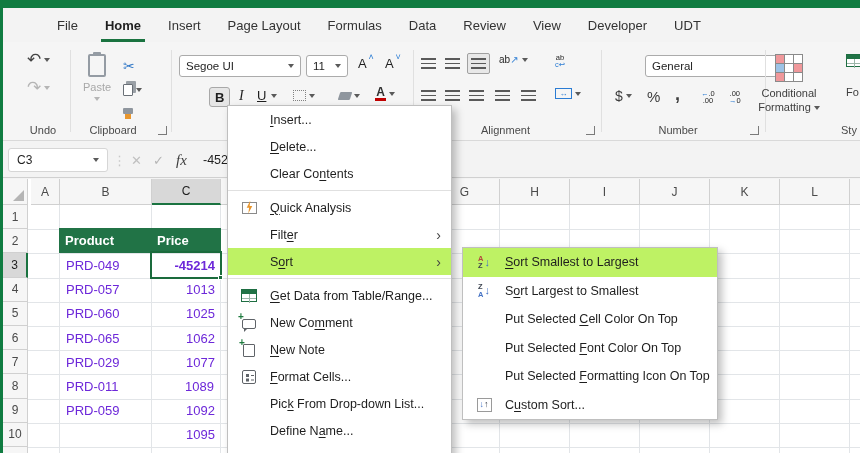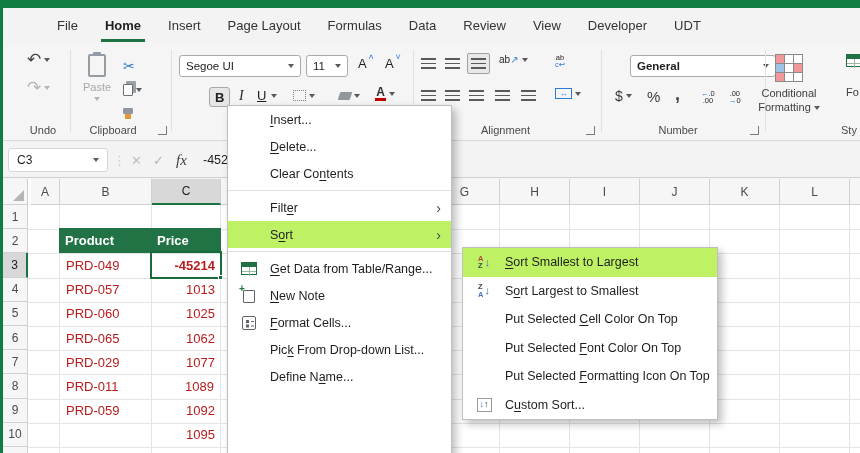--- a/index.html
+++ b/index.html
@@ -72,21 +72,21 @@
   
   #grid { position:absolute; left:3px; top:179px; width:857px; height:274px; background:#fff; }
   .chead, .rhead { position:absolute; background:#f6f6f6; border-right:1px solid #d0d0d0; border-bottom:1px solid #d0d0d0;
     font-size:12px; color:#4a4a4a; display:flex; align-items:center; justify-content:center; }
   .chead.sel { background:#d8d8d8; color:#1e1e1e; border-bottom:2px solid #1a7340; }
   .rhead.sel { background:#d8d8d8; color:#1e1e1e; border-right:2px solid #1a7340; }
   .corner { position:absolute; left:0; top:0; width:25px; height:26px; background:#f6f6f6; border-right:1px solid #d0d0d0; border-bottom:1px solid #d0d0d0; }
   .corner:after { content:""; position:absolute; right:3px; bottom:3px; width:0; height:0;
     border-left:11px solid transparent; border-bottom:11px solid #b5b5b5; }
   .vline, .hline { position:absolute; background:#e2e5e8; }
-  .cell { position:absolute; font-size:13px; color:#b91c1c; display:flex; align-items:center; padding:0 6px; white-space:nowrap; overflow:hidden; }
+  .cell { position:absolute; font-size:13px; color:#6d28d9; display:flex; align-items:center; padding:0 6px; white-space:nowrap; overflow:hidden; }
   .cell.num { justify-content:flex-end; }
   .cell.thead { background:#217346; color:#fff; font-weight:700; }
   .selbox { position:absolute; border:2px solid #1a6b3c; background:transparent; z-index:3; }
   .selbox .handle { position:absolute; right:-3px; bottom:-3px; width:5px; height:5px; background:#1a6b3c; border:1px solid #fff; }
 
   
   .menu { position:absolute; background:#fff; border:1px solid #bfbfbf; box-shadow:4px 4px 8px rgba(0,0,0,.25); z-index:20; }
   #ctx-menu { left:227px; top:105px; width:225px; height:358px; }
   #sort-submenu { left:462px; top:247px; width:256px; z-index:21; }
   .mi { display:flex; align-items:center; height:27px; font-size:12.5px; color:#1e1e1e; position:relative; cursor:default; }
@@ -242,21 +242,21 @@
         <span class="rl"></span>
       </div>
     <div class="rbtn" style="left:552px;top:46px;">
         <span class="merge-ic">↔</span>
         <span class="dd"></span>
       </div>
     <div class="glabel" style="left:455px;width:95px;">Alignment</div>
     <div class="dlg" style="left:583px;"></div>
     <div class="gsep" style="left:598px;"></div>
 
-    <div class="combo" style="position:absolute;left:627px;top:13px;width:146px;font-weight:bold;">
+    <div class="combo" style="position:absolute;left:642px;top:13px;width:146px;">
         <span>General</span>
         <span class="dd"></span>
       </div>
     <div class="rbtn" style="left:612px;top:46px;font-size:14px;">
         <span>$</span>
         <span class="dd"></span>
       </div>
     <div class="rbtn" style="left:644px;top:46px;font-size:15px;">
         <span>%</span>
       </div>
@@ -388,37 +388,49 @@
         <span class="lbl"><u>D</u>elete...</span>
       </div>
       <div class="mi">
         <span class="ic"></span>
         <span class="lbl">Clear Co<u>n</u>tents</span>
       </div>
       <div class="msep">
         <i></i>
       </div>
       <div class="mi">
+        <span class="ic">
+          <span class="qa-ic"></span>
+        </span>
+        <span class="lbl"><u>Q</u>uick Analysis</span>
+      </div>
+      <div class="mi">
         <span class="ic"></span>
         <span class="lbl">Filt<u>e</u>r</span>
         <span class="chev">›</span>
       </div>
       <div class="mi hl">
         <span class="ic"></span>
         <span class="lbl">S<u>o</u>rt</span>
         <span class="chev">›</span>
       </div>
       <div class="msep">
         <i></i>
       </div>
       <div class="mi">
         <span class="ic">
           <span class="tbl-ic"></span>
         </span>
         <span class="lbl"><u>G</u>et Data from Table/Range...</span>
+      </div>
+      <div class="mi">
+        <span class="ic">
+          <span class="cmt-ic"></span>
+        </span>
+        <span class="lbl">New Co<u>m</u>ment</span>
       </div>
       <div class="mi">
         <span class="ic">
           <span class="nte-ic"></span>
         </span>
         <span class="lbl"><u>N</u>ew Note</span>
       </div>
       <div class="mi">
         <span class="ic">
           <span class="fc-ic"></span>

